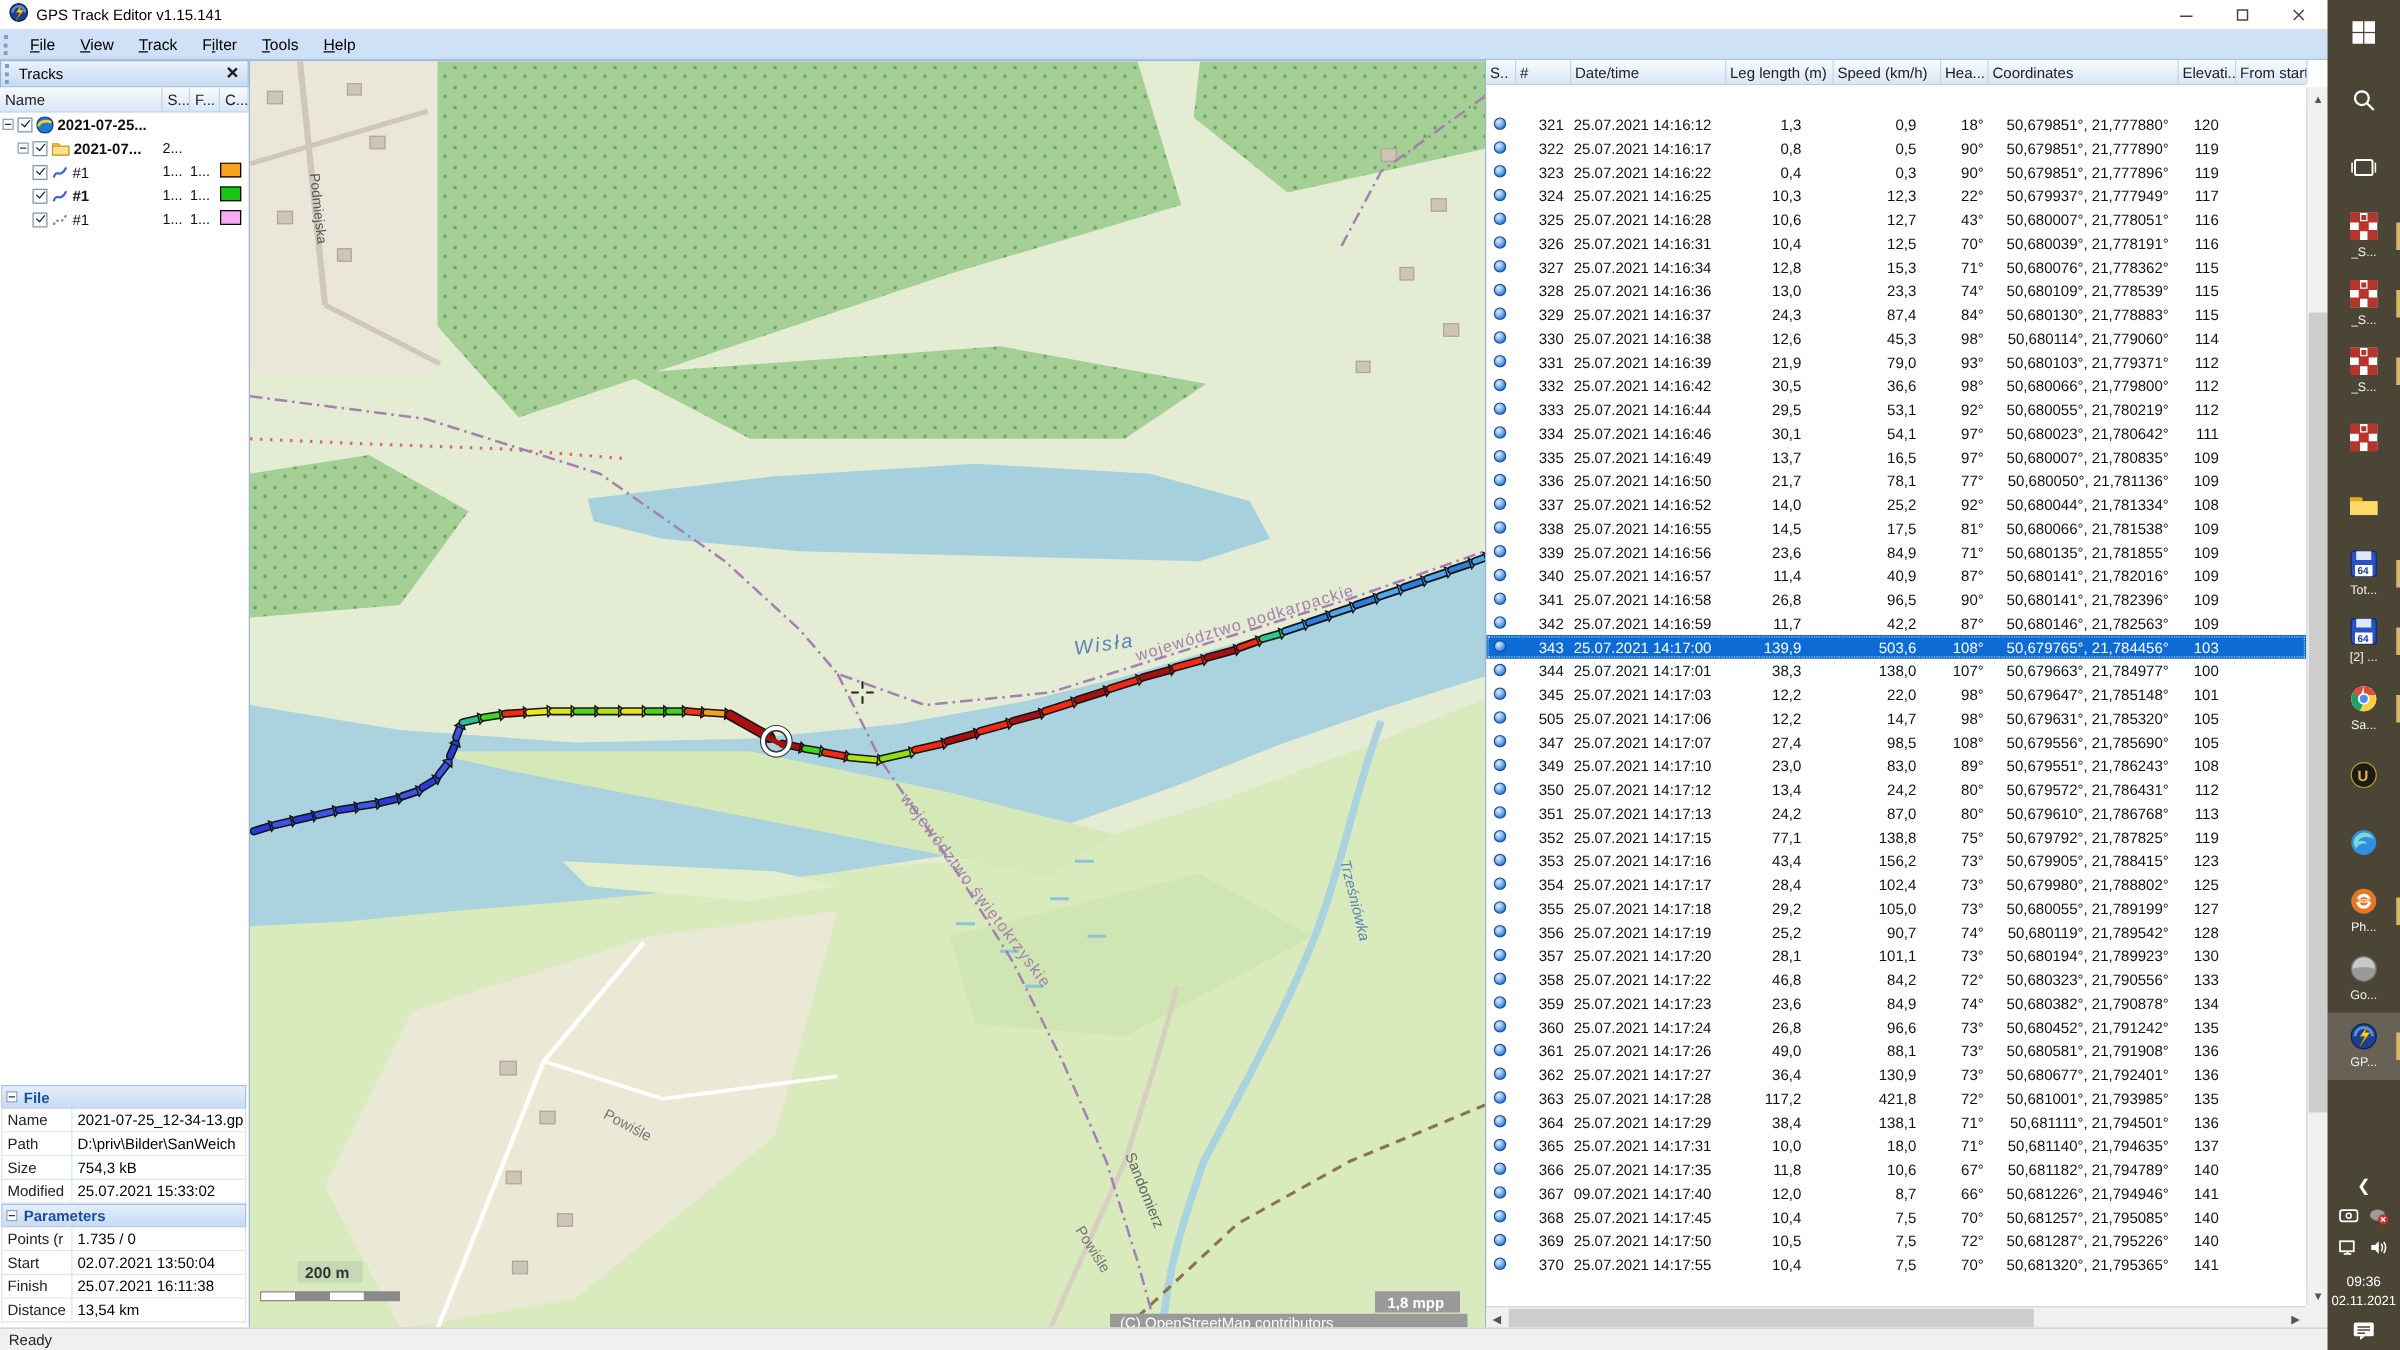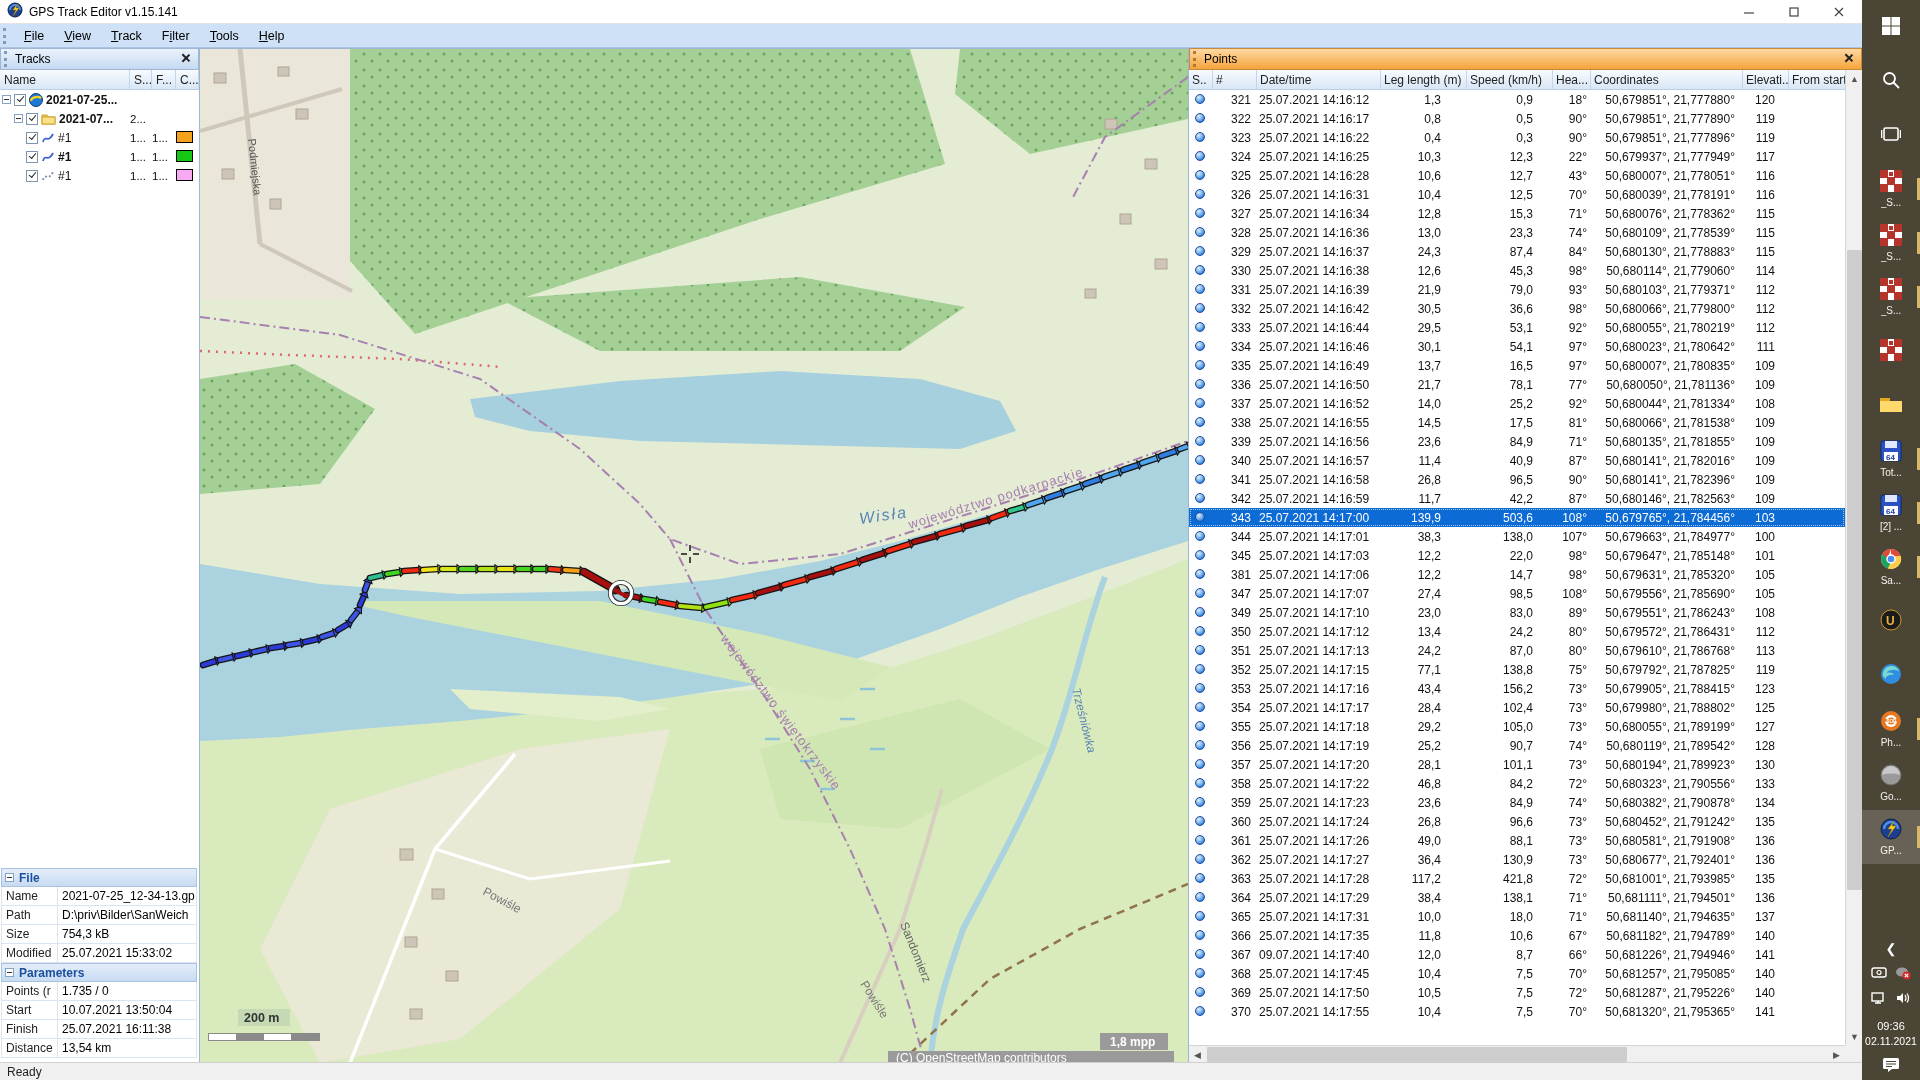--- a/index.html
+++ b/index.html
@@ -232,21 +232,21 @@
     <div class="bhead">
       <span class="minus"></span>
       <span>Parameters</span>
     </div>
     <div class="brow">
       <span class="bl">Points (r</span>
       <span class="bv">1.735 / 0</span>
       </div>
     <div class="brow">
       <span class="bl">Start</span>
-      <span class="bv">10.07.2021 13:50:04</span>
+      <span class="bv">02.07.2021 13:50:04</span>
       </div>
     <div class="brow">
       <span class="bl">Finish</span>
       <span class="bv">25.07.2021 16:11:38</span>
       </div>
     <div class="brow">
       <span class="bl">Distance</span>
       <span class="bv">13,54 km</span>
       </div>
   </div>
@@ -510,25 +510,20 @@
     <text x="910" y="997" font-size="12" font-weight="bold" fill="#ffffff">1,8 mpp</text>
   </g>
   <g>
     <rect x="688" y="1002" width="286" height="12" fill="#9a9a9a"></rect>
     <text x="696" y="1013" font-size="12" fill="#ffffff">(C) OpenStreetMap contributors</text>
   </g>
 </svg>
 </div>
 
 <div id="points">
-  <div class="panel-title pt-orange">
-    <span class="grip" style="border-color:#b07830"></span>
-    <span>Points</span>
-    <span class="x"><span class="xglyph"></span></span>
-  </div>
   <div id="phead">
       <div class="hc" style="width: 24px;">S..</div>
       <div class="hc" style="width: 44px;">#</div>
       <div class="hc" style="width: 124px;">Date/time</div>
       <div class="hc" style="width: 86px;">Leg length (m)</div>
       <div class="hc" style="width: 86px;">Speed (km/h)</div>
       <div class="hc" style="width: 38px;">Hea...</div>
       <div class="hc" style="width: 152px;">Coordinates</div>
       <div class="hc" style="width: 46px;">Elevati...</div>
       <div class="hc" style="width: 57px;">From start (k</div>
@@ -804,21 +799,21 @@
         <span class="c" style="width: 124px; padding-right: 0px; padding-left: 2px;">25.07.2021 14:17:03</span>
         <span class="c a-r" style="width: 86px; padding-right: 26px;">12,2</span>
         <span class="c a-r" style="width: 86px; padding-right: 20px;">22,0</span>
         <span class="c a-r" style="width: 38px; padding-right: 4px;">98°</span>
         <span class="c a-r" style="width: 152px; padding-right: 8px;">50,679647°, 21,785148°</span>
         <span class="c a-r" style="width: 46px; padding-right: 14px;">101</span>
         <span class="c" style="width: 57px; padding-right: 0px;"></span>
       </div>
       <div class="prow">
         <span class="c" style="width: 24px;"><span class="sphere"></span></span>
-        <span class="c a-r" style="width: 44px; padding-right: 6px;">381</span>
+        <span class="c a-r" style="width: 44px; padding-right: 6px;">505</span>
         <span class="c" style="width: 124px; padding-right: 0px; padding-left: 2px;">25.07.2021 14:17:06</span>
         <span class="c a-r" style="width: 86px; padding-right: 26px;">12,2</span>
         <span class="c a-r" style="width: 86px; padding-right: 20px;">14,7</span>
         <span class="c a-r" style="width: 38px; padding-right: 4px;">98°</span>
         <span class="c a-r" style="width: 152px; padding-right: 8px;">50,679631°, 21,785320°</span>
         <span class="c a-r" style="width: 46px; padding-right: 14px;">105</span>
         <span class="c" style="width: 57px; padding-right: 0px;"></span>
       </div>
       <div class="prow">
         <span class="c" style="width: 24px;"><span class="sphere"></span></span>

